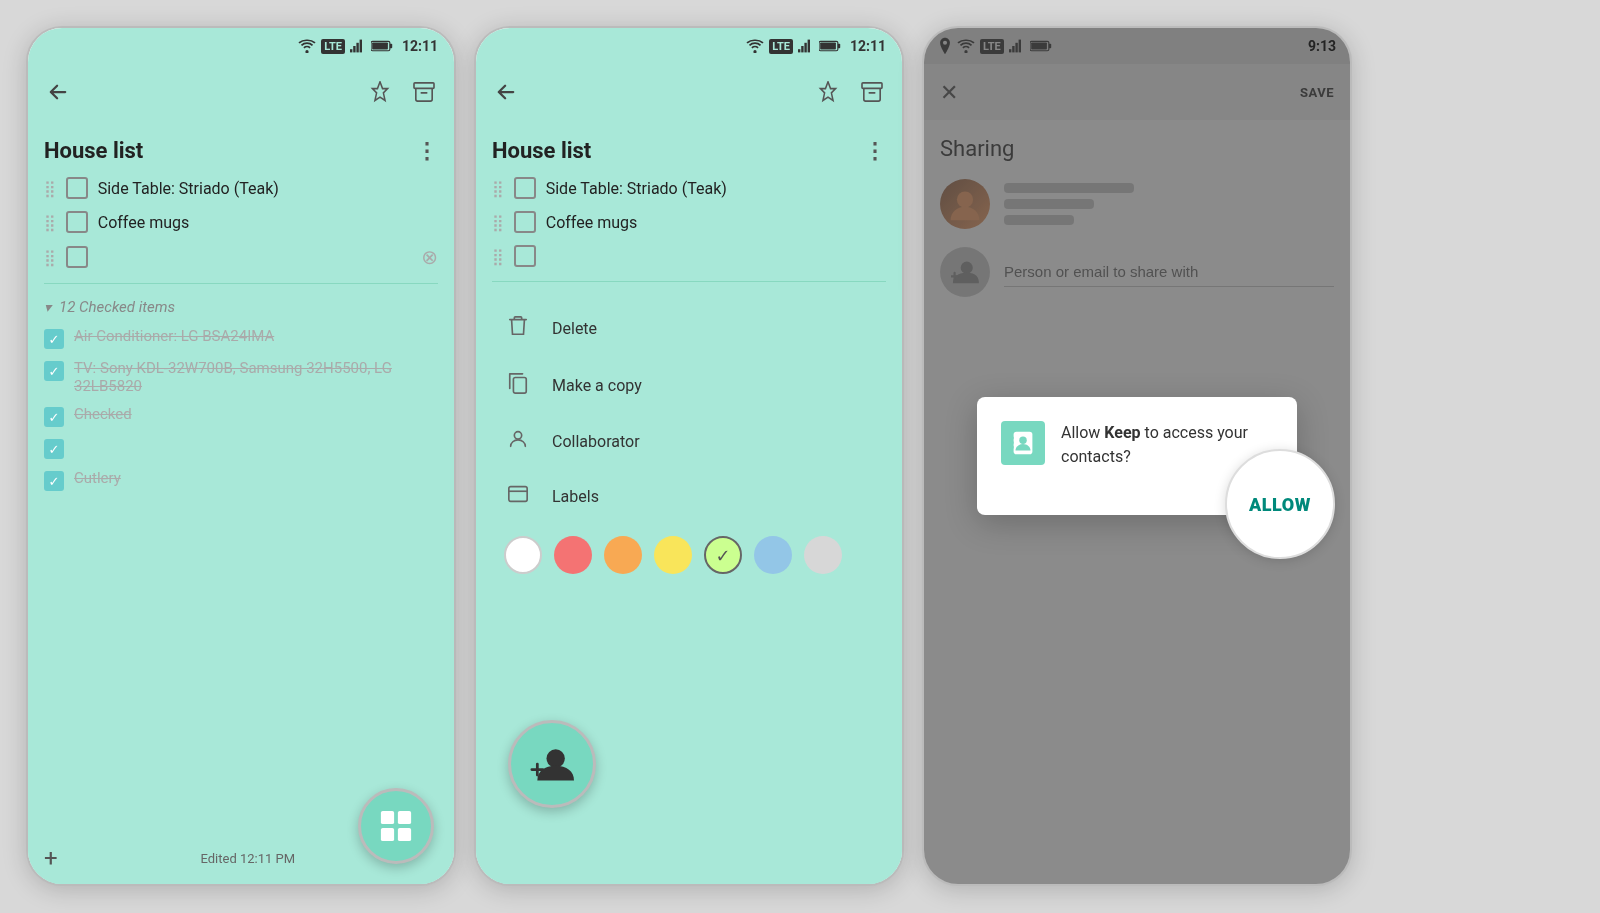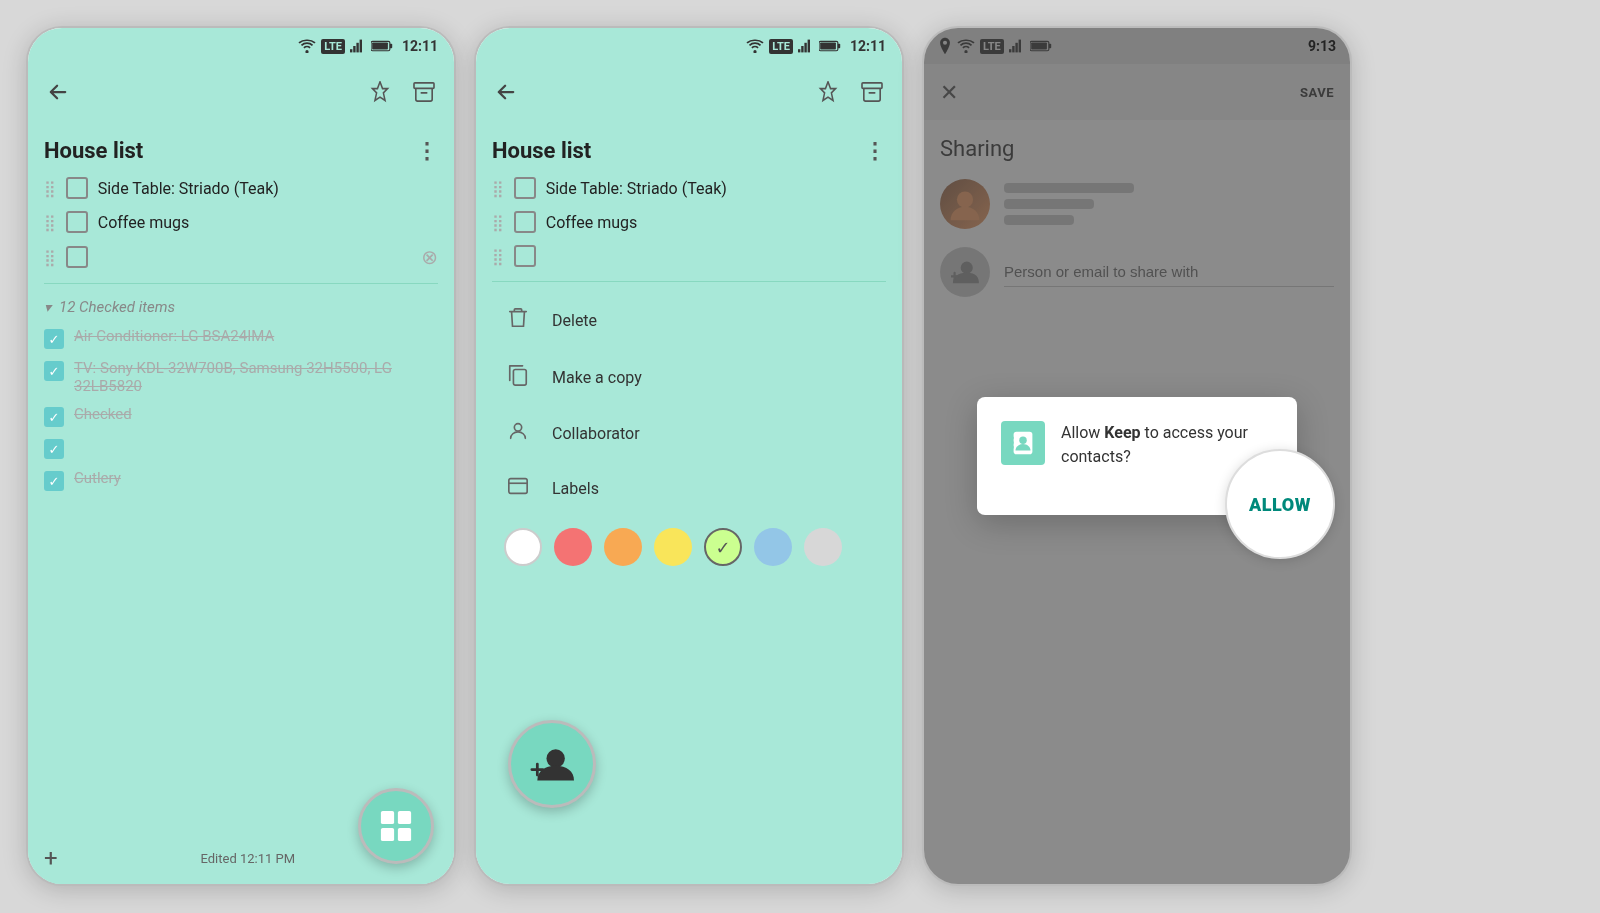--- a/index.html
+++ b/index.html
@@ -207,21 +207,21 @@
       justify-content: center;
       box-shadow: 0 4px 12px rgba(0,0,0,0.22);
       cursor: pointer;
       z-index: 10;
       border: 3px solid #bbb;
     }
 
     
     .menu-overlay {
       position: absolute;
-      bottom: 8px;
+      bottom: 0;
       left: 0;
       right: 0;
       background: #a8e8d8;
       padding: 10px 0 100px 0;
       z-index: 5;
     }
     .menu-item {
       display: flex;
       align-items: center;
       gap: 20px;

